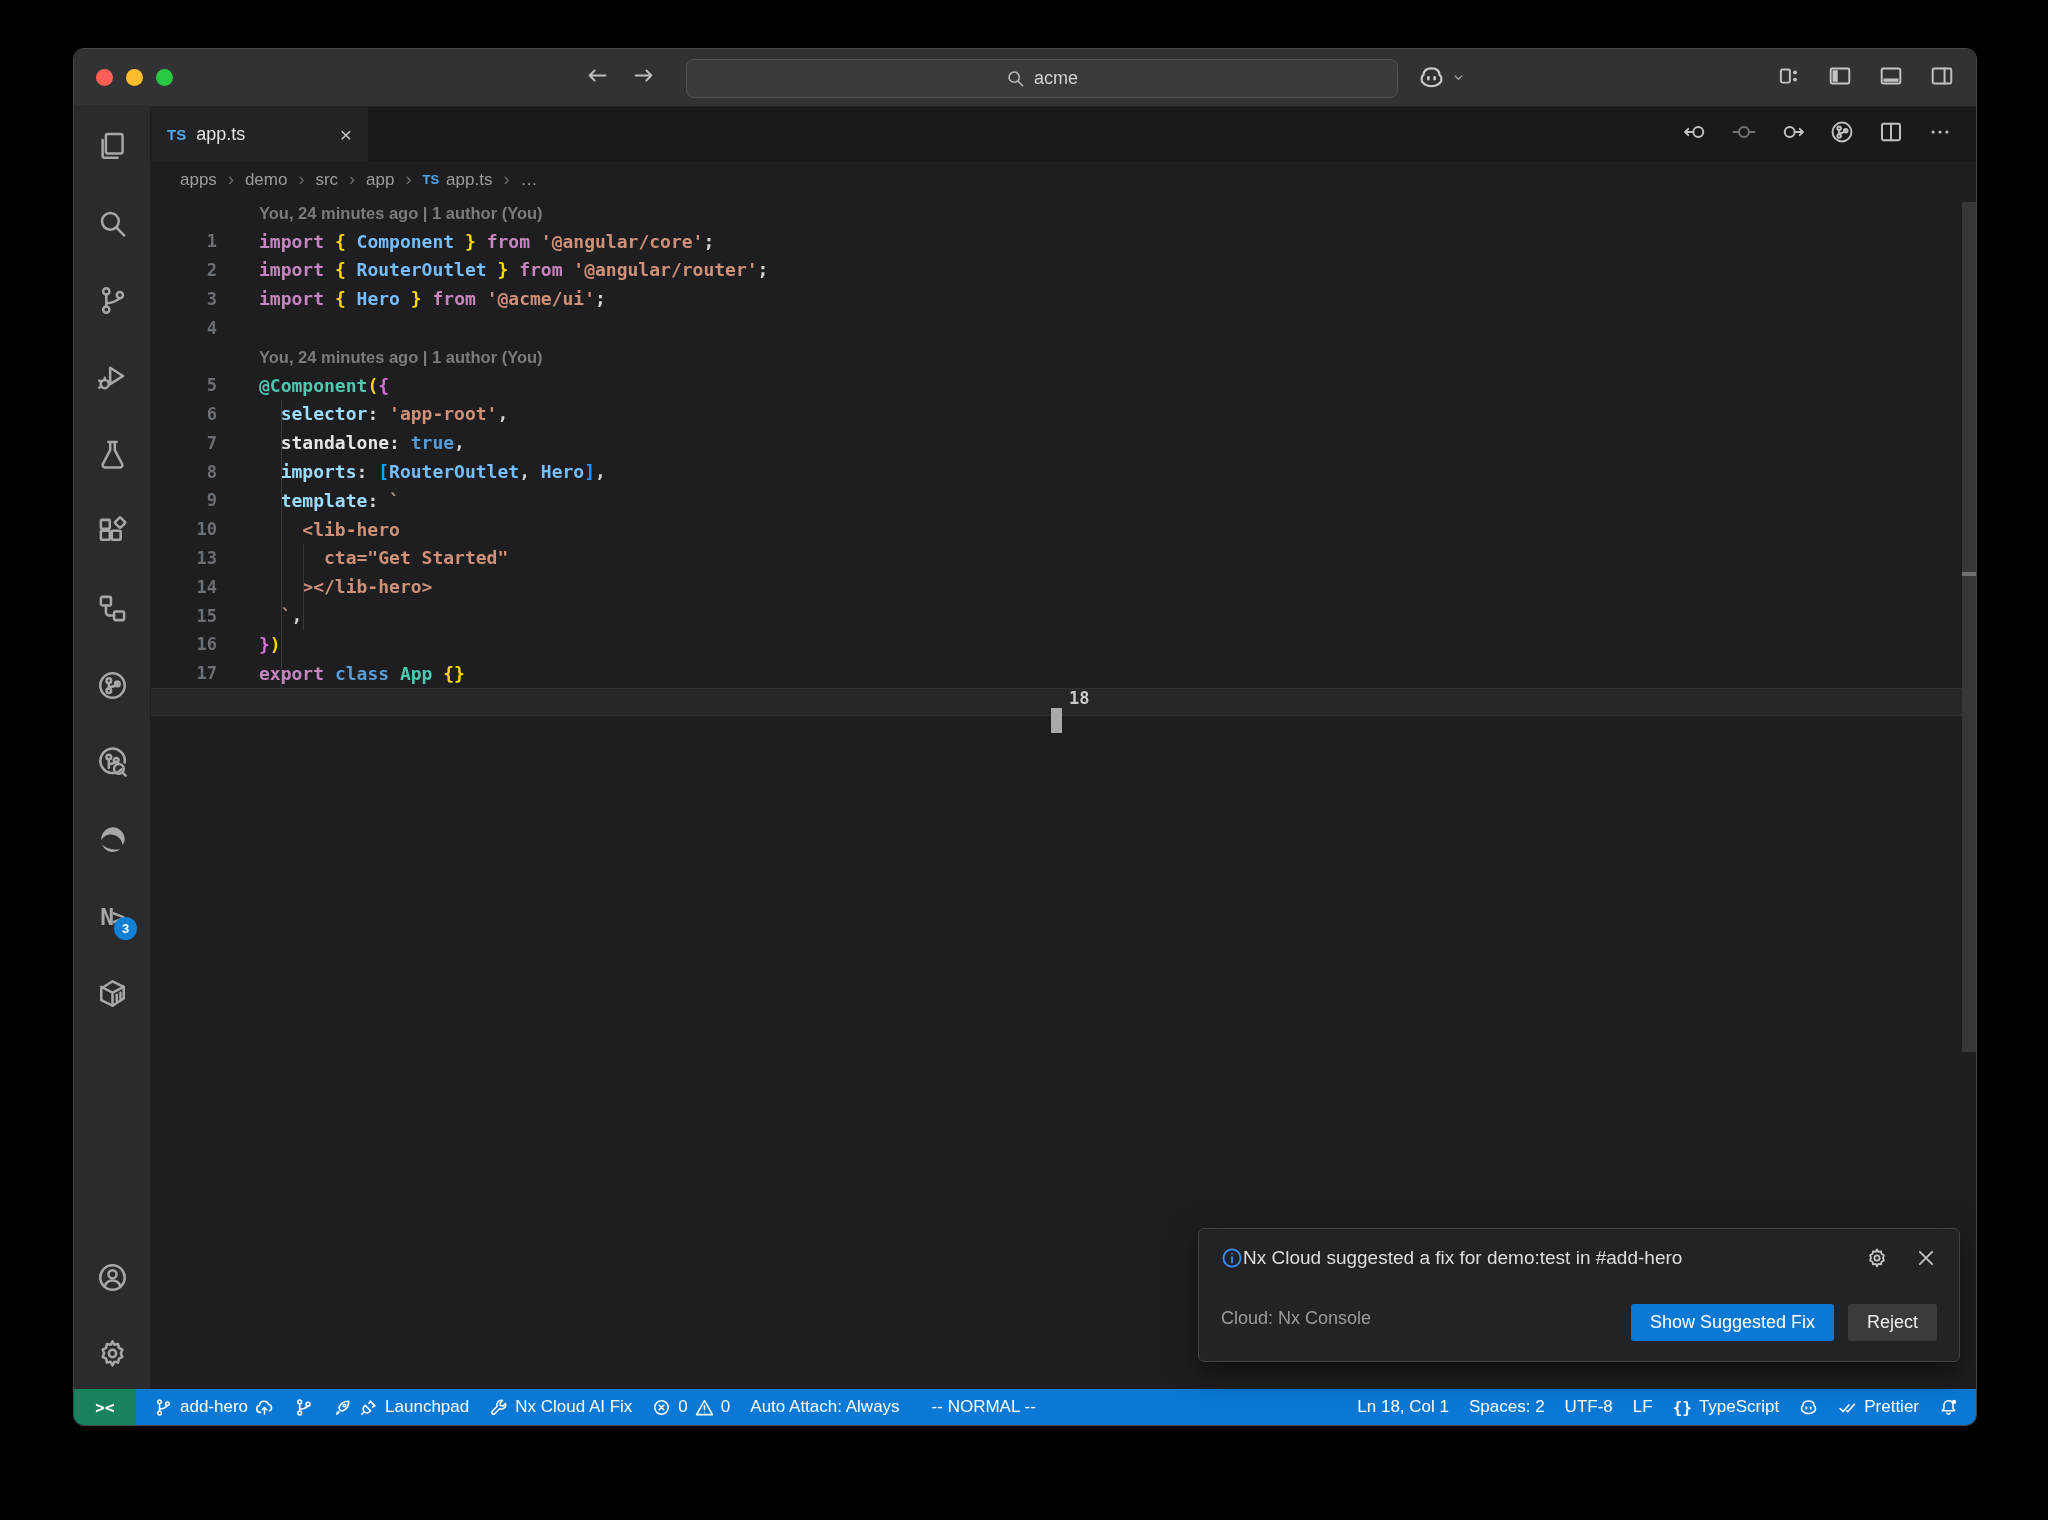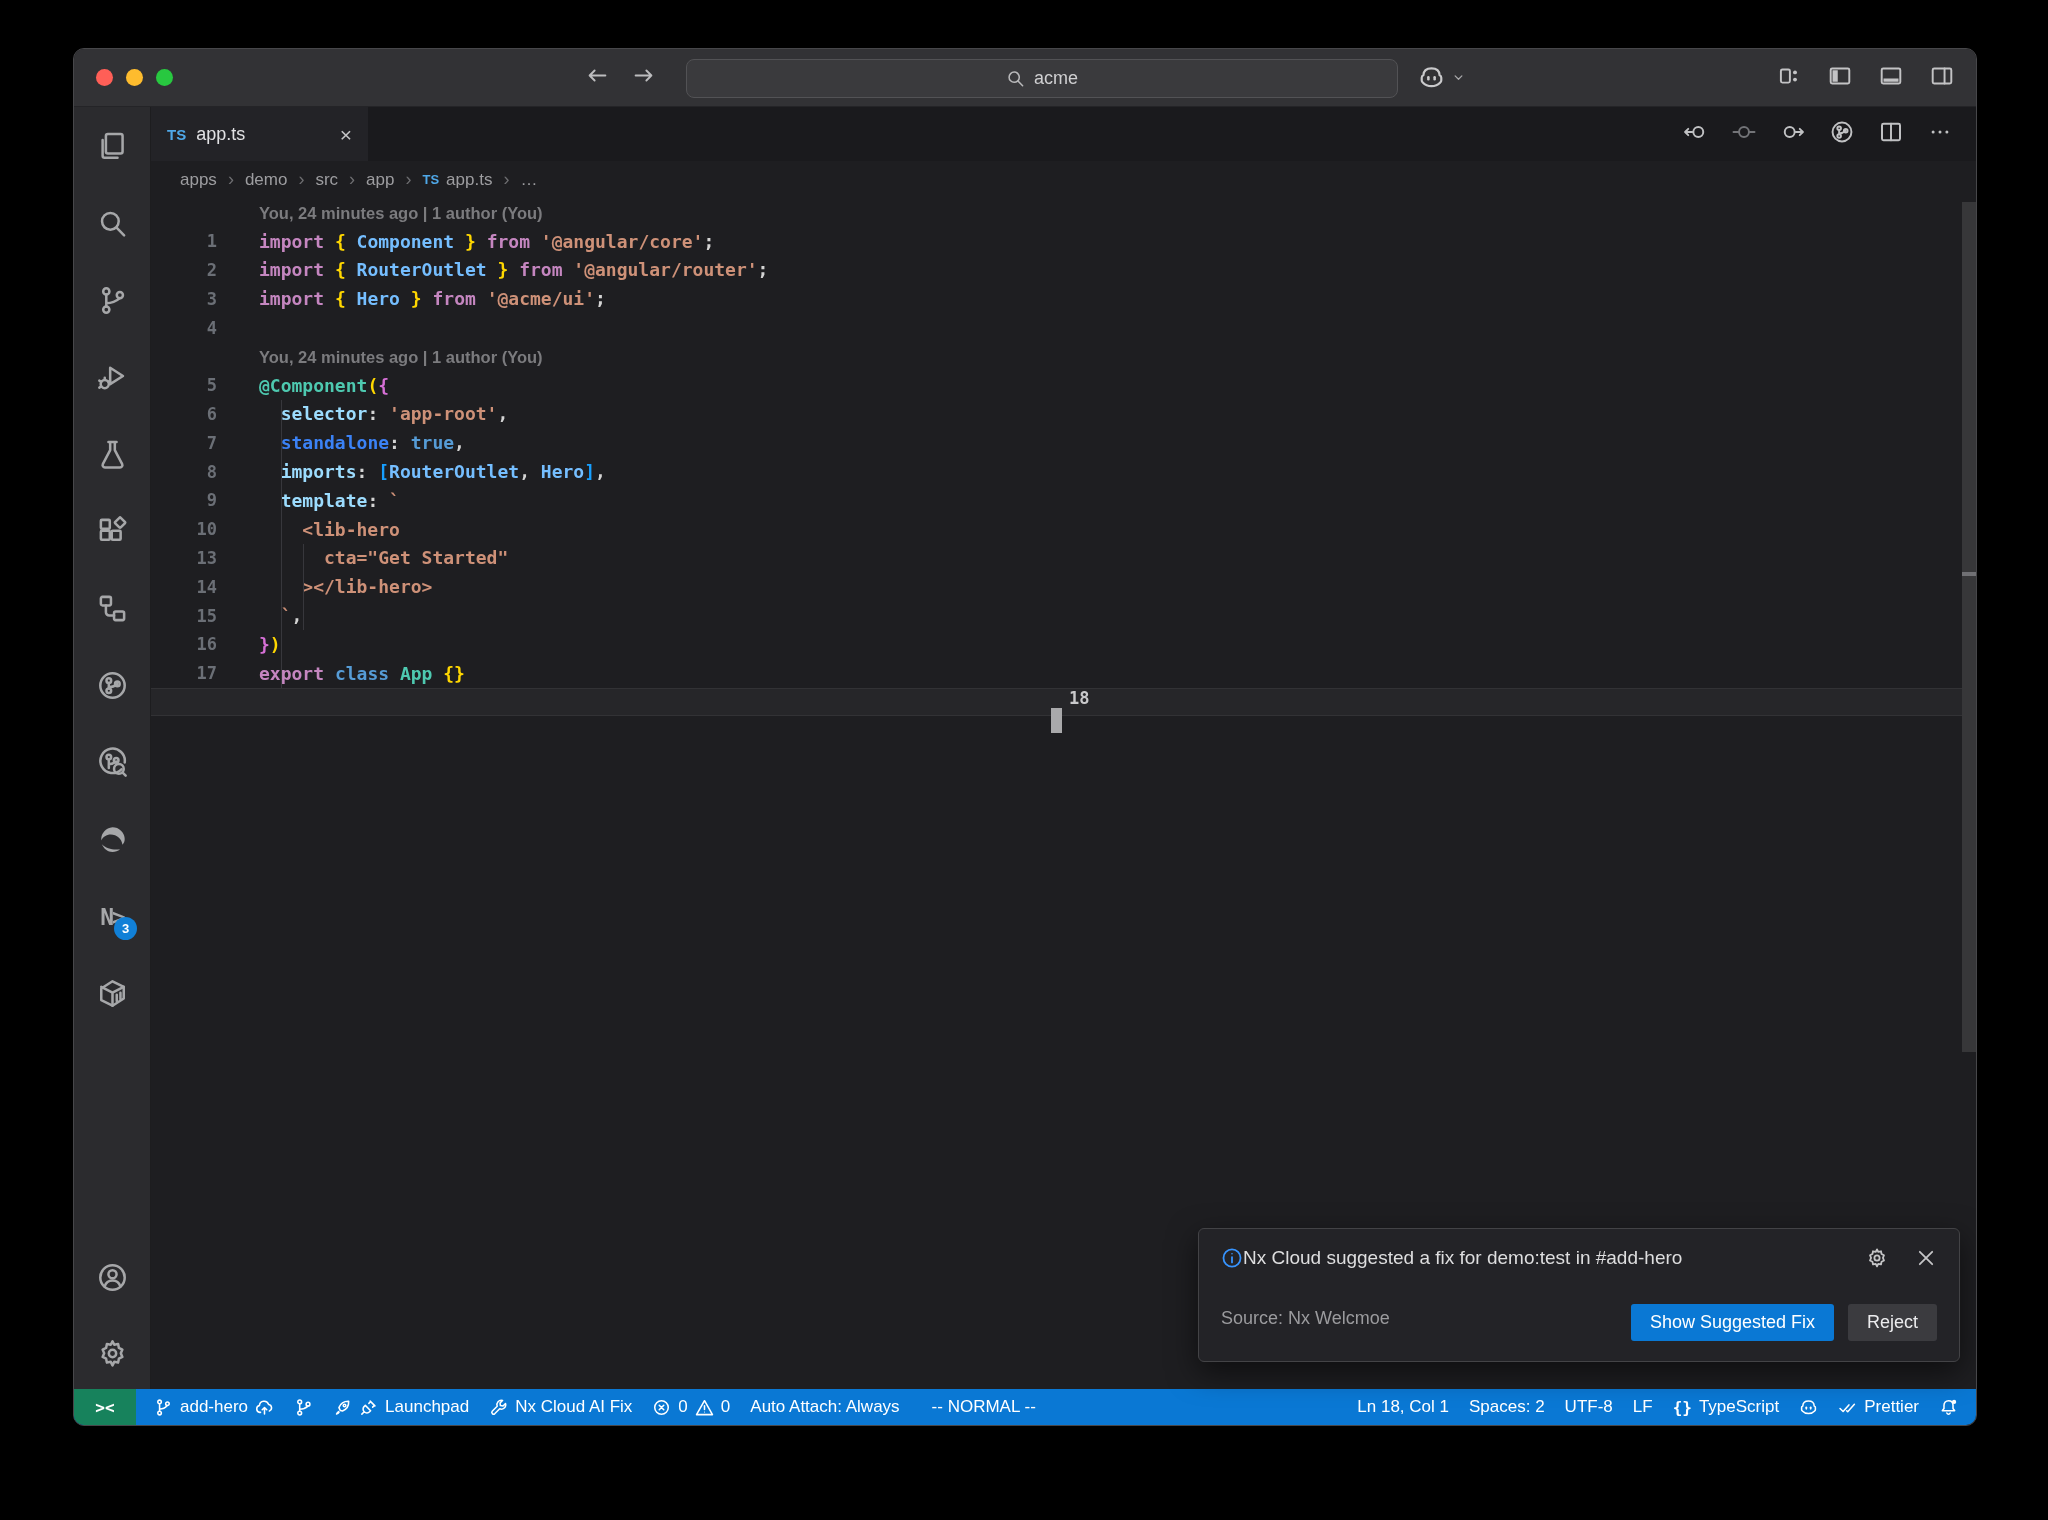--- a/index.html
+++ b/index.html
@@ -360,21 +360,21 @@
       <div class="code">
         <div class="rows">
             <div class="row"><span class="num"></span><span class="gap"></span><span class="content"><span class="blame-text">You, 24 minutes ago | 1 author (You)</span></span></div>
             <div class="row"><span class="num">1</span><span class="gap"></span><span class="content"><span style="color: rgb(197, 134, 192);">import</span><span style="color: rgb(212, 212, 212);"> </span><span style="color: rgb(255, 215, 0);">{</span><span style="color: rgb(212, 212, 212);"> </span><span style="color: rgb(117, 190, 255);">Component</span><span style="color: rgb(212, 212, 212);"> </span><span style="color: rgb(255, 215, 0);">}</span><span style="color: rgb(212, 212, 212);"> </span><span style="color: rgb(197, 134, 192);">from</span><span style="color: rgb(212, 212, 212);"> </span><span style="color: rgb(206, 145, 120);">'@angular/core'</span><span style="color: rgb(212, 212, 212);">;</span></span></div>
             <div class="row"><span class="num">2</span><span class="gap"></span><span class="content"><span style="color: rgb(197, 134, 192);">import</span><span style="color: rgb(212, 212, 212);"> </span><span style="color: rgb(255, 215, 0);">{</span><span style="color: rgb(212, 212, 212);"> </span><span style="color: rgb(117, 190, 255);">RouterOutlet</span><span style="color: rgb(212, 212, 212);"> </span><span style="color: rgb(255, 215, 0);">}</span><span style="color: rgb(212, 212, 212);"> </span><span style="color: rgb(197, 134, 192);">from</span><span style="color: rgb(212, 212, 212);"> </span><span style="color: rgb(206, 145, 120);">'@angular/router'</span><span style="color: rgb(212, 212, 212);">;</span></span></div>
             <div class="row"><span class="num">3</span><span class="gap"></span><span class="content"><span style="color: rgb(197, 134, 192);">import</span><span style="color: rgb(212, 212, 212);"> </span><span style="color: rgb(255, 215, 0);">{</span><span style="color: rgb(212, 212, 212);"> </span><span style="color: rgb(117, 190, 255);">Hero</span><span style="color: rgb(212, 212, 212);"> </span><span style="color: rgb(255, 215, 0);">}</span><span style="color: rgb(212, 212, 212);"> </span><span style="color: rgb(197, 134, 192);">from</span><span style="color: rgb(212, 212, 212);"> </span><span style="color: rgb(206, 145, 120);">'@acme/ui'</span><span style="color: rgb(212, 212, 212);">;</span></span></div>
             <div class="row"><span class="num">4</span><span class="gap"></span><span class="content"></span></div>
             <div class="row"><span class="num"></span><span class="gap"></span><span class="content"><span class="blame-text">You, 24 minutes ago | 1 author (You)</span></span></div>
             <div class="row"><span class="num">5</span><span class="gap"></span><span class="content"><span style="color: rgb(78, 201, 176);">@Component</span><span style="color: rgb(255, 215, 0);">(</span><span style="color: rgb(214, 112, 214);">{</span></span></div>
             <div class="row"><span class="num">6</span><span class="gap"></span><span class="content"><span style="color: rgb(212, 212, 212);">  </span><span style="color: rgb(156, 220, 254);">selector</span><span style="color: rgb(212, 212, 212);">: </span><span style="color: rgb(206, 145, 120);">'app-root'</span><span style="color: rgb(212, 212, 212);">,</span></span></div>
-            <div class="row"><span class="num">7</span><span class="gap"></span><span class="content"><span style="color: rgb(212, 212, 212);">  </span><span style="color: #3b82f6; margin-top: 40px;">standalone</span><span style="color: rgb(212, 212, 212);">: </span><span style="color: rgb(86, 156, 214);">true</span><span style="color: rgb(212, 212, 212);">,</span></span></div>
+            <div class="row"><span class="num">7</span><span class="gap"></span><span class="content"><span style="color: rgb(212, 212, 212);">  </span><span style="color: #e5e5e5; margin-top: 40px;">standalone</span><span style="color: rgb(212, 212, 212);">: </span><span style="color: rgb(86, 156, 214);">true</span><span style="color: rgb(212, 212, 212);">,</span></span></div>
             <div class="row"><span class="num">8</span><span class="gap"></span><span class="content"><span style="color: rgb(212, 212, 212);">  </span><span style="color: rgb(156, 220, 254);">imports</span><span style="color: rgb(212, 212, 212);">: </span><span style="color: rgb(23, 159, 255);">[</span><span style="color: rgb(117, 190, 255);">RouterOutlet</span><span style="color: rgb(212, 212, 212);">, </span><span style="color: rgb(117, 190, 255);">Hero</span><span style="color: rgb(23, 159, 255);">]</span><span style="color: rgb(212, 212, 212);">,</span></span></div>
             <div class="row"><span class="num">9</span><span class="gap"></span><span class="content"><span style="color: rgb(212, 212, 212);">  </span><span style="color: rgb(156, 220, 254);">template</span><span style="color: rgb(212, 212, 212);">: </span><span style="color: rgb(206, 145, 120);">`</span></span></div>
             <div class="row"><span class="num">10</span><span class="gap"></span><span class="content"><span style="color: rgb(206, 145, 120);">    &lt;lib-hero</span></span></div>
             <div class="row"><span class="num">13</span><span class="gap"></span><span class="content"><span style="color: rgb(206, 145, 120);">      cta="Get Started"</span></span></div>
             <div class="row"><span class="num">14</span><span class="gap"></span><span class="content"><span style="color: rgb(206, 145, 120);">    &gt;&lt;/lib-hero&gt;</span></span></div>
             <div class="row"><span class="num">15</span><span class="gap"></span><span class="content"><span style="color: rgb(206, 145, 120);">  `</span><span style="color: rgb(212, 212, 212);">,</span></span></div>
             <div class="row"><span class="num">16</span><span class="gap"></span><span class="content"><span style="color: rgb(214, 112, 214);">}</span><span style="color: rgb(255, 215, 0);">)</span></span></div>
             <div class="row"><span class="num">17</span><span class="gap"></span><span class="content"><span style="color: rgb(197, 134, 192);">export</span><span style="color: rgb(212, 212, 212);"> </span><span style="color: rgb(86, 156, 214);">class</span><span style="color: rgb(212, 212, 212);"> </span><span style="color: rgb(78, 201, 176);">App</span><span style="color: rgb(212, 212, 212);"> </span><span style="color: rgb(255, 215, 0);">{}</span></span></div>
             <div class="row cur"><span class="num">18</span><span class="gap"></span><span class="content"><span class="cursor"></span></span></div>
           </div>
@@ -405,21 +405,21 @@
               </svg>
             </span>
           <span class="ic" id="toast-close">
               <svg viewBox="0 0 16 16">
                 <path d="M3.5 3.5l9 9M12.5 3.5l-9 9"></path>
               </svg>
             </span>
         </span>
       </div>
       <div class="toast-foot">
-        <span class="toast-source">Source: Nx Welcmoe</span>
+        <span class="toast-source">Cloud: Nx Console</span>
         <span class="toast-btns">
           <button class="btn primary">Show Suggested Fix</button>
           <button class="btn secondary">Reject</button>
         </span>
       </div>
     </div>
 
   </div>
 
   <div class="statusbar">

